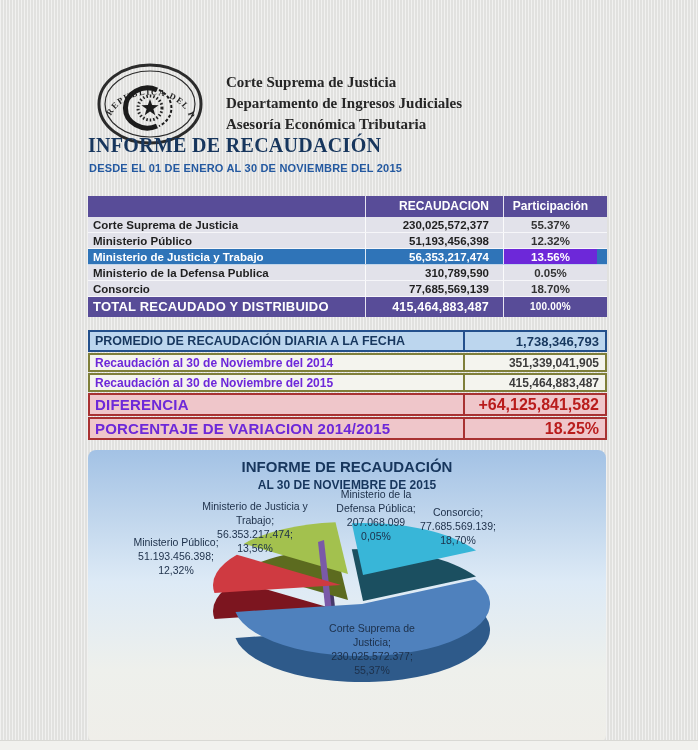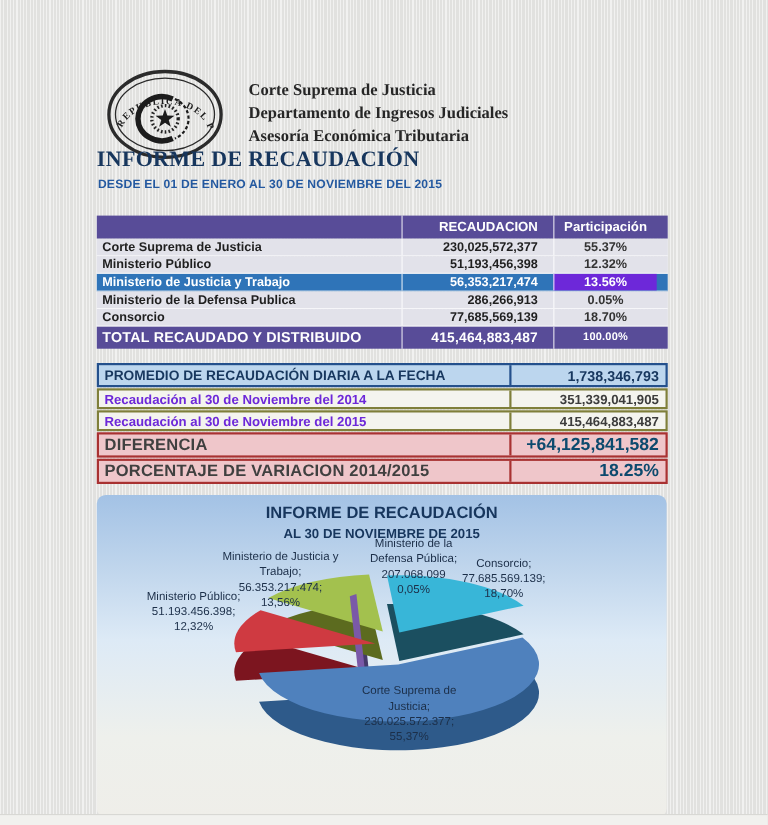--- a/index.html
+++ b/index.html
@@ -38,22 +38,22 @@
   .t2 .row{display:flex;width:100%;box-sizing:border-box;margin-bottom:1px;align-items:stretch;gap:31px;}
   .t2 .lbl{width:342px;box-sizing:border-box;padding-left:5px;display:flex;align-items:center;}
   .t2 .val{flex:1;box-sizing:border-box;padding-right:6px;display:flex;align-items:center;justify-content:flex-end;}
   .t2 .r-blue{height:22px;background:#bcd6ee;border:2px solid #24508c;}
   .t2 .r-blue .lbl{font-size:12.5px;font-weight:700;color:#17375e;}
   .t2 .r-blue .val{font-size:13px;font-weight:700;color:#17375e;border-left:2px solid #24508c;}
   .t2 .r-plain{height:19px;background:#f4f4ee;border:2px solid #7f7f3a;}
   .t2 .r-plain .lbl{font-size:12px;font-weight:600;color:#6d28d9;}
   .t2 .r-plain .val{font-size:12px;font-weight:600;color:#3c3c3c;border-left:2px solid #7f7f3a;}
   .t2 .r-red{height:23px;background:#efc6ca;border:2px solid #a83232;}
-  .t2 .r-red .lbl{font-size:15px;font-weight:800;color:#404040;letter-spacing:.2px;}
-  .t2 .r-red .val{font-size:16px;font-weight:800;color:#0c4a6e;border-left:2px solid #a83232;}
+  .t2 .r-red .lbl{font-size:15px;font-weight:800;color:#6d28d9;letter-spacing:.2px;}
+  .t2 .r-red .val{font-size:16px;font-weight:800;color:#b91c1c;border-left:2px solid #a83232;}
 
   
   .chart-panel{left:88px;top:450px;width:518px;height:293px;border-radius:8px;
     background:linear-gradient(180deg,#a3c2e5 0%,#bfd5ec 22%,#ddeaf6 45%,#eef0ec 75%,#efeee9 100%);}
   .chart-title{position:absolute;left:0;right:0;top:8px;text-align:center;font-size:15px;font-weight:700;color:#17365d;}
   .chart-subtitle{position:absolute;left:0;right:0;top:28px;text-align:center;font-size:12px;font-weight:700;color:#17365d;}
   .pie-svg{position:absolute;left:0;top:0;width:518px;height:293px;}
   .pie-label{position:absolute;text-align:center;white-space:pre-line;font-size:10.5px;font-weight:400;line-height:1.32;color:#1c2f49;}
   .lbl-justicia{left:97px;top:50px;width:140px;}
   .lbl-defensa{left:233px;top:38px;width:110px;}
@@ -108,21 +108,21 @@
       <div class="c-amt">51,193,456,398</div>
       <div class="c-shr">12.32%</div>
     </div>
     <div class="row t1-data hl">
       <div class="c-name">Ministerio de Justicia y Trabajo</div>
       <div class="c-amt">56,353,217,474</div>
       <div class="c-shr">13.56%</div>
     </div>
     <div class="row t1-data">
       <div class="c-name">Ministerio de la Defensa Publica</div>
-      <div class="c-amt">286,266,913</div>
+      <div class="c-amt">310,789,590</div>
       <div class="c-shr">0.05%</div>
     </div>
     <div class="row t1-data">
       <div class="c-name">Consorcio</div>
       <div class="c-amt">77,685,569,139</div>
       <div class="c-shr">18.70%</div>
     </div>
     <div class="row t1-total">
       <div class="c-name">TOTAL RECAUDADO Y DISTRIBUIDO</div>
       <div class="c-amt">415,464,883,487</div>

